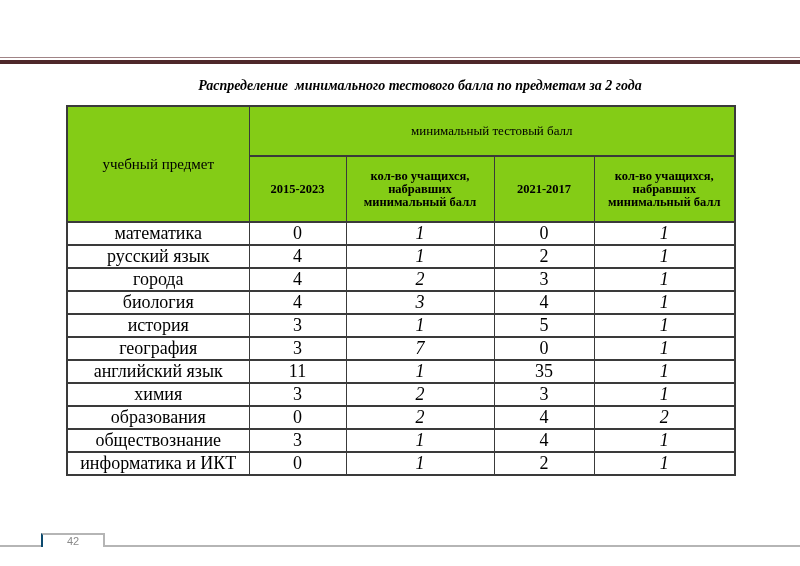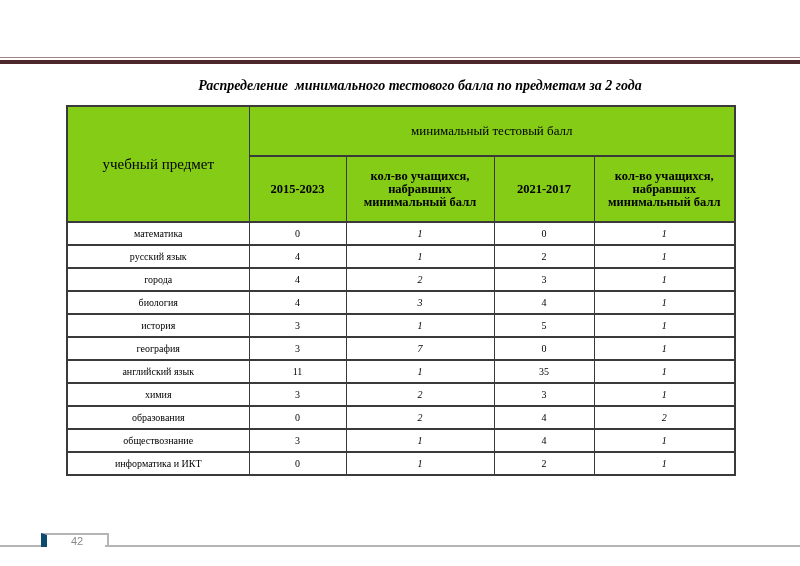--- a/index.html
+++ b/index.html
@@ -59,37 +59,37 @@
     text-align: center;
     vertical-align: middle;
     padding: 0 2px;
     overflow: hidden;
   }
   table.data-table { border: 2px solid #3a3a3a; }
   thead td { background: #84cc16; }
   .corner-h { font-size: 15px; }
   .group-h  { font-size: 13px; height: 48px; }
   .sub-h    { font-size: 12.5px; font-weight: bold; height: 64px; line-height: 13px; }
-  tbody td  { font-size: 10px; height: 21px; font-family: Liberation Serif, serif; }
+  tbody td  { font-size: 18px; height: 21px; font-family: Liberation Serif, serif; }
   tbody td.count { font-style: italic; }
 
   
   .footer-line {
     position: absolute;
     height: 2px;
     background: #b5b5b5;
     top: 545px;
   }
   .footer-line.left  { left: 0;  width: 43px; }
   .footer-line.right { left: 105px; width: 695px; }
   .page-tab {
     position: absolute;
     left: 41px; top: 533px;
     width: 60px; height: 12px;
-    border-left: 6px solid #0c4a6e;
+    border-left: 2px solid #0c4a6e;
     border-top: 2px solid #b5b5b5;
     border-right: 2px solid #b5b5b5;
     background: #ffffff;
     text-align: center;
     font-family: "Liberation Sans", sans-serif;
     font-size: 11px;
     line-height: 13px;
     color: #8a8a8a;
   }
 </style>

